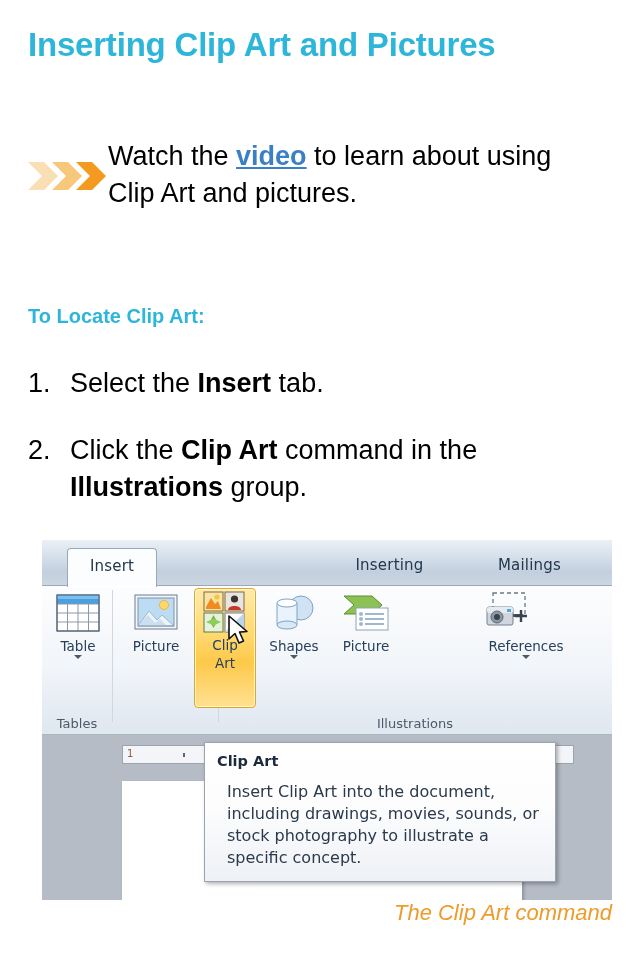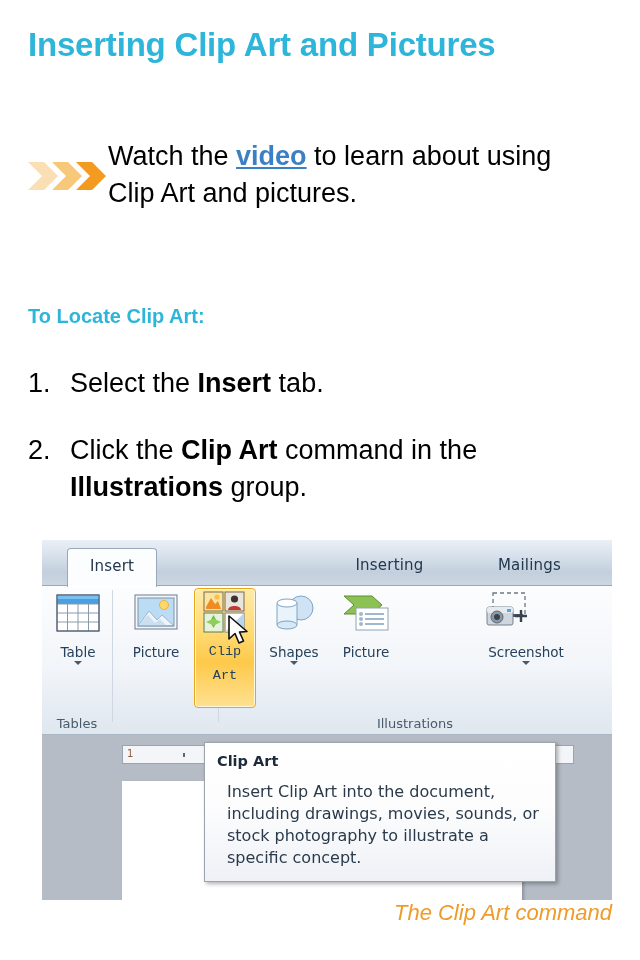--- a/index.html
+++ b/index.html
@@ -163,21 +163,21 @@
     position: absolute;
     top: 4px;
     width: 74px;
     text-align: center;
   }
   .cmd .cmd-label {
     font-size: 13.5px;
     color: #25405c;
     line-height: 1.12;
     display: block;
-    margin-top: 9px;
+    margin-top: 3px;
   }
   .cmd .caret {
     display: block;
     margin: 1px auto 0 auto;
     width: 0; height: 0;
     border-left: 4px solid transparent;
     border-right: 4px solid transparent;
     border-top: 4px solid #4a5a6b;
   }
   .iconbox {
@@ -195,21 +195,20 @@
   #cmd-smartart { left: 287px; }
   #cmd-chart    { left: 362px; }
   #cmd-screens  { left: 430px; width: 108px; }
 
   .cmd.hot {
     background: linear-gradient(to bottom, #ffeaa9 0%, #ffd971 38%, #fdc94a 62%, #ffe192 100%);
     border: 1px solid #e9a61b;
     border-radius: 4px;
     box-shadow: 0 0 0 1px #fff7dd inset;
     height: 118px;
-    font-family: Liberation Mono, monospace;
   }
   .cmd.hot .iconbox { width: 58px; }
 
   
   .docarea {
     position: absolute;
     left: 0; top: 195px;
     width: 570px; height: 165px;
     background: #b5bcc6;
   }
@@ -416,21 +415,21 @@
           <rect x="12" y="2" width="32" height="22" fill="none" stroke="#6b7785" stroke-width="1.3" stroke-dasharray="4,3"></rect>
           <rect x="6" y="16" width="26" height="18" rx="2" fill="#cfd6dd" stroke="#76828f"></rect>
           <rect x="6" y="16" width="26" height="6" rx="2" fill="#e7ebef"></rect>
           <circle cx="16" cy="26" r="6" fill="#8b98a6" stroke="#5d6976"></circle>
           <circle cx="16" cy="26" r="3" fill="#39424d"></circle>
           <rect x="26" y="18" width="4" height="3" fill="#53a8e2"></rect>
           <rect x="32" y="23" width="10" height="3" fill="#4a5662"></rect>
           <path d="M40,19 L40,31 M34,25 L46,25" stroke="#39424d" stroke-width="2.4"></path>
         </svg>
       </div>
-      <span class="cmd-label">Screenshot</span>
+      <span class="cmd-label">References</span>
       <span class="caret"></span>
     </div>
 
     <div class="grp-label" id="grp-tables">Tables</div>
     <div class="grp-label" id="grp-illus">Illustrations</div>
   </div>
 
   <div class="docarea">
     <div class="ruler">
       <span class="mark1">1</span>

